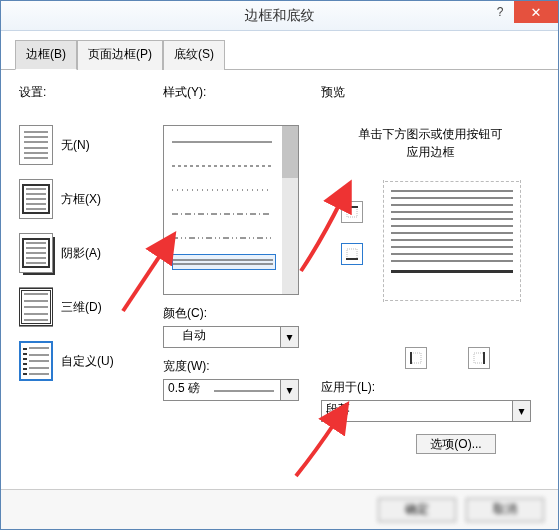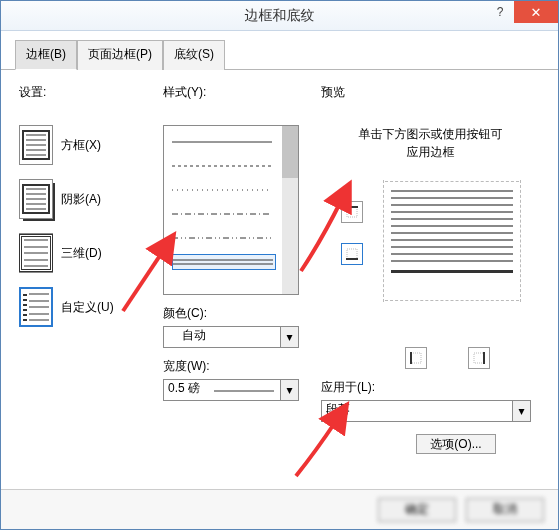--- a/index.html
+++ b/index.html
@@ -77,20 +77,33 @@
   <div class="tab active">边框(B)</div>
   <div class="tab">页面边框(P)</div>
   <div class="tab">底纹(S)</div>
  </div>
  <div class="content">
   <div class="col1">
    <div class="sec-title">设置:</div>
    <div class="settings-list">
     <div class="setting">
      <div class="icon">
+              <div class="lines">
+                <span></span>
+                <span></span>
+                <span></span>
+                <span></span>
+                <span></span>
+                <span></span>
+              </div>
+            </div>
+     <span>无(N)</span>
+    </div>
+    <div class="setting">
+     <div class="icon">
               <div class="boxed">
                 <div class="lines">
                   <span></span>
                   <span></span>
                   <span></span>
                   <span></span>
                   <span></span>
                 </div>
               </div>
             </div>

